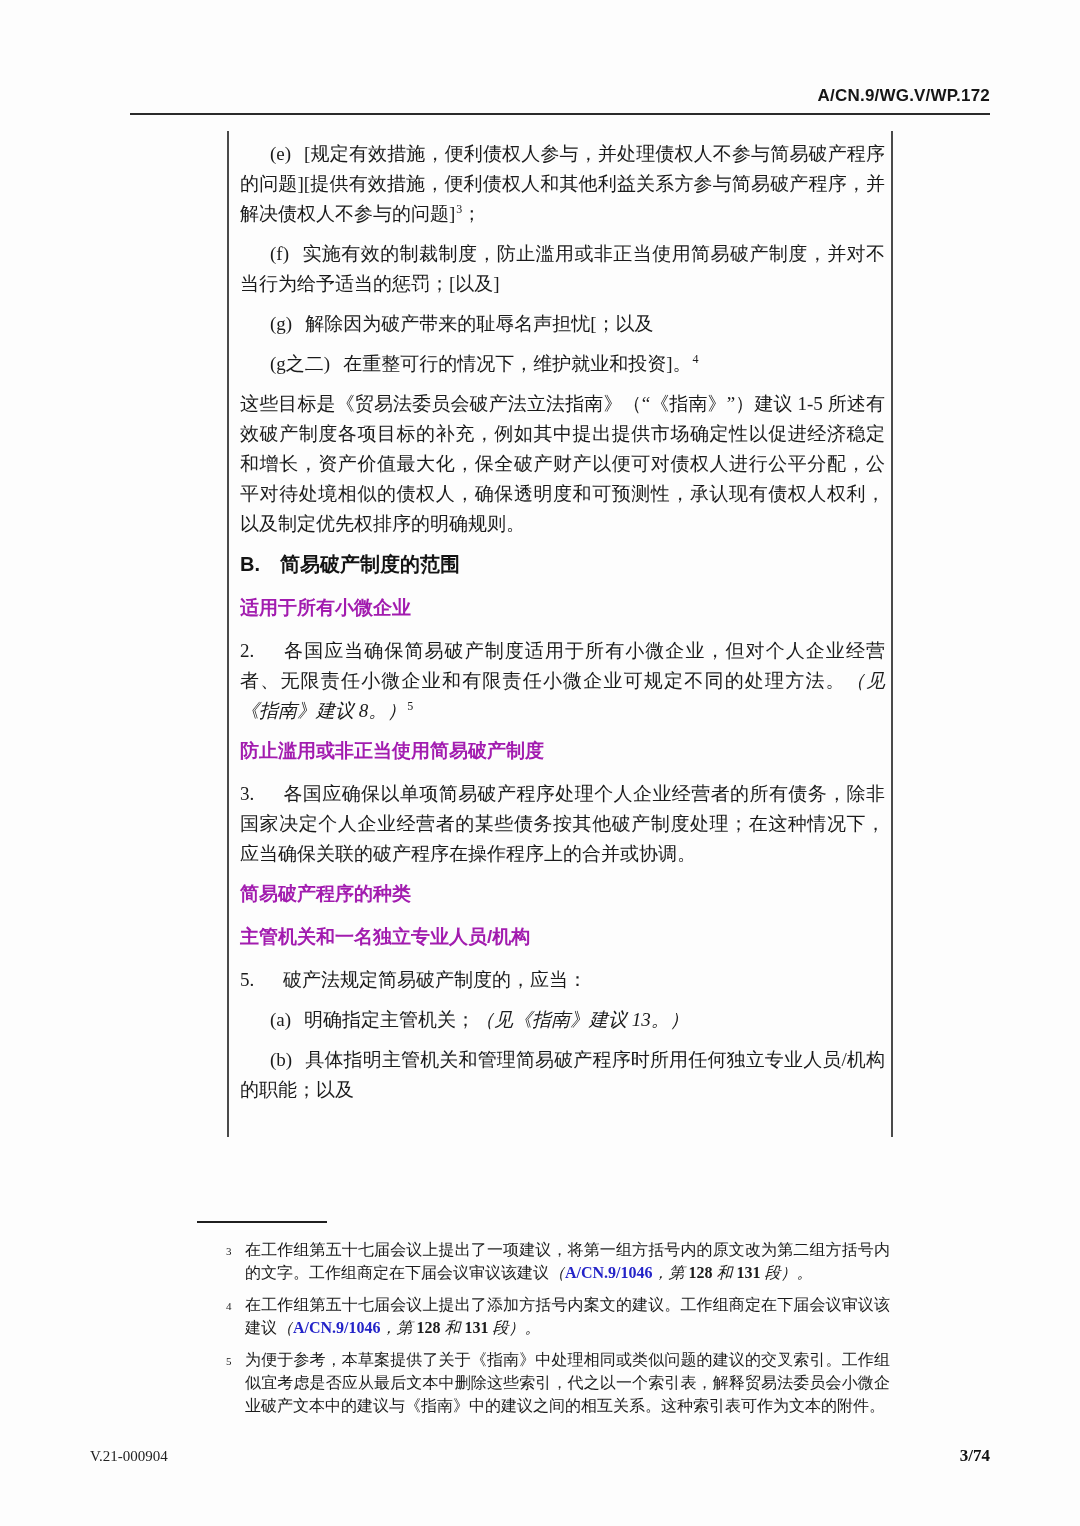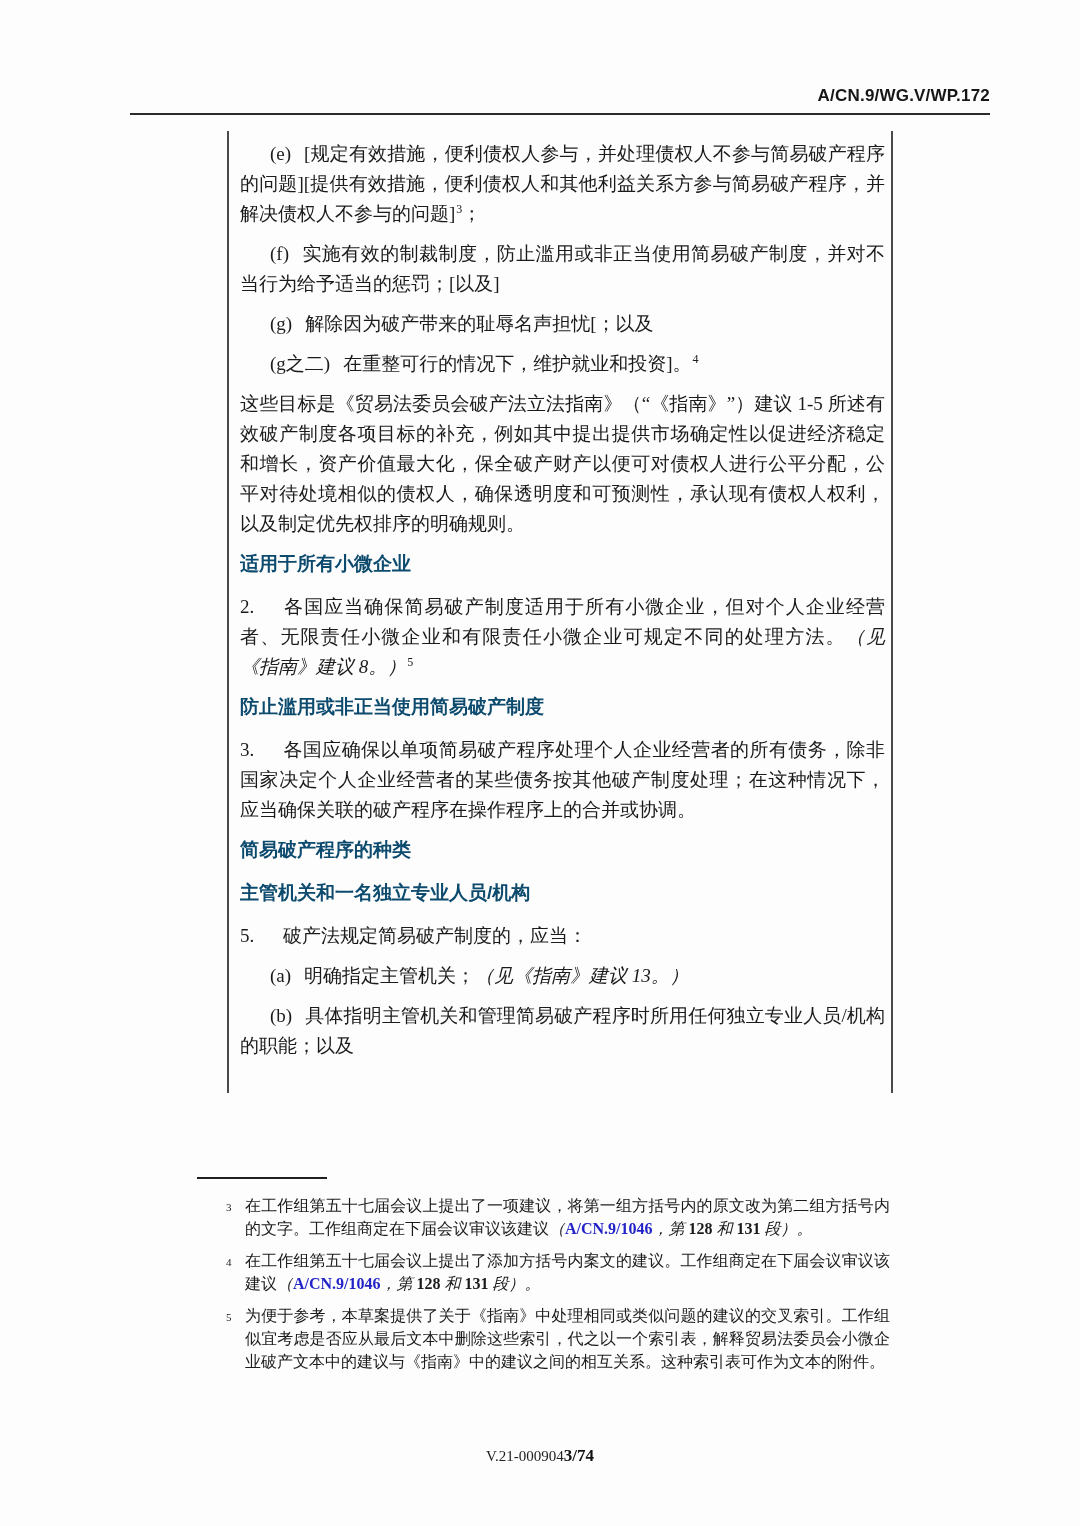--- a/index.html
+++ b/index.html
@@ -36,36 +36,36 @@
   .pnum { display:inline-block; min-width:43px; text-indent:0; }
   .h2 {
     font-family:"Liberation Sans","DejaVu Sans",sans-serif;
     font-weight:bold; font-size:20px; line-height:30px;
     margin:10px 0 14px; color:#141414;
   }
   .h2 .hletter { display:inline-block; width:40px; }
   .h3 {
     font-family:"Liberation Sans","DejaVu Sans",sans-serif;
     font-weight:bold; font-size:19px; line-height:30px;
-    margin:10px 0 13px; color:#0c4a6e;
+    margin:10px 0 13px; color:#a21caf;
   }
   .ref { font-style:italic; }
   sup.fnref { font-size:12px; line-height:0; vertical-align:super; margin-left:1px; }
 
   .footnote-sep { margin:84px 0 0 157px; width:130px; border-top:2px solid #1f1f1f; height:0; }
   .footnotes { margin:15px 190px 0 205px; font-size:16px; line-height:23px; }
   .fn { position:relative; margin-bottom:9px; text-align:justify; }
   .fn > sup { position:absolute; left:-19px; top:2px; font-size:11px; }
   .fn-link { color:var(--link,#2323c8); font-weight:bold; font-style:normal; text-decoration:none; }
   .fn-paren { font-style:italic; }
   .fn-bold { font-weight:bold; font-style:normal;margin-top:24px; }
 
   .page-footer {
     position:absolute; left:90px; right:90px; bottom:60px;
-    display:flex; justify-content:center; align-items:baseline;
+    display:flex; justify-content:space-between; align-items:baseline;
   }
   .job-symbol { font-size:15px; color:#222; }
   .page-indicator { font-size:17px; font-weight:bold; color:#111; }
 </style>
 </head>
 <body>
 
 <div class="page">
 
   <div class="page-header">
@@ -78,20 +78,21 @@
     <p class="para hang"><span class="marker">(e)</span><span>[规定有效措施，便利债权人参与，并处理债权人不参与简易破产程序的问题][提供有效措施，便利债权人和其他利益关系方参与简易破产程序，并解决债权人不参与的问题]</span><sup class="fnref">3</sup><span>；</span></p>
 
     <p class="para hang"><span class="marker">(f)</span><span>实施有效的制裁制度，防止滥用或非正当使用简易破产制度，并对不当行为给予适当的惩罚；[以及]</span></p>
 
     <p class="para hang"><span class="marker">(g)</span><span>解除因为破产带来的耻辱名声担忧[；以及</span></p>
 
     <p class="para hang"><span class="marker">(g之二)</span><span>在重整可行的情况下，维护就业和投资]。</span><sup class="fnref">4</sup></p>
 
     <p class="para"><span>这些目标是《贸易法委员会破产法立法指南》（“《指南》”）建议 1-5 所述有效破产制度各项目标的补充，例如其中提出提供市场确定性以促进经济稳定和增长，资产价值最大化，保全破产财产以便可对债权人进行公平分配，公平对待处境相似的债权人，确保透明度和可预测性，承认现有债权人权利，以及制定优先权排序的明确规则。</span></p>
 
+    <h2 class="h2"><span class="hletter">B.</span><span>简易破产制度的范围</span></h2>
 
     <h3 class="h3">适用于所有小微企业</h3>
 
     <p class="para"><span class="pnum">2.</span><span>各国应当确保简易破产制度适用于所有小微企业，但对个人企业经营者、无限责任小微企业和有限责任小微企业可规定不同的处理方法。</span><span class="ref">（见《指南》建议 8。）</span><sup class="fnref">5</sup></p>
 
     <h3 class="h3">防止滥用或非正当使用简易破产制度</h3>
 
     <p class="para"><span class="pnum">3.</span><span>各国应确保以单项简易破产程序处理个人企业经营者的所有债务，除非国家决定个人企业经营者的某些债务按其他破产制度处理；在这种情况下，应当确保关联的破产程序在操作程序上的合并或协调。</span></p>
 
     <h3 class="h3">简易破产程序的种类</h3>

